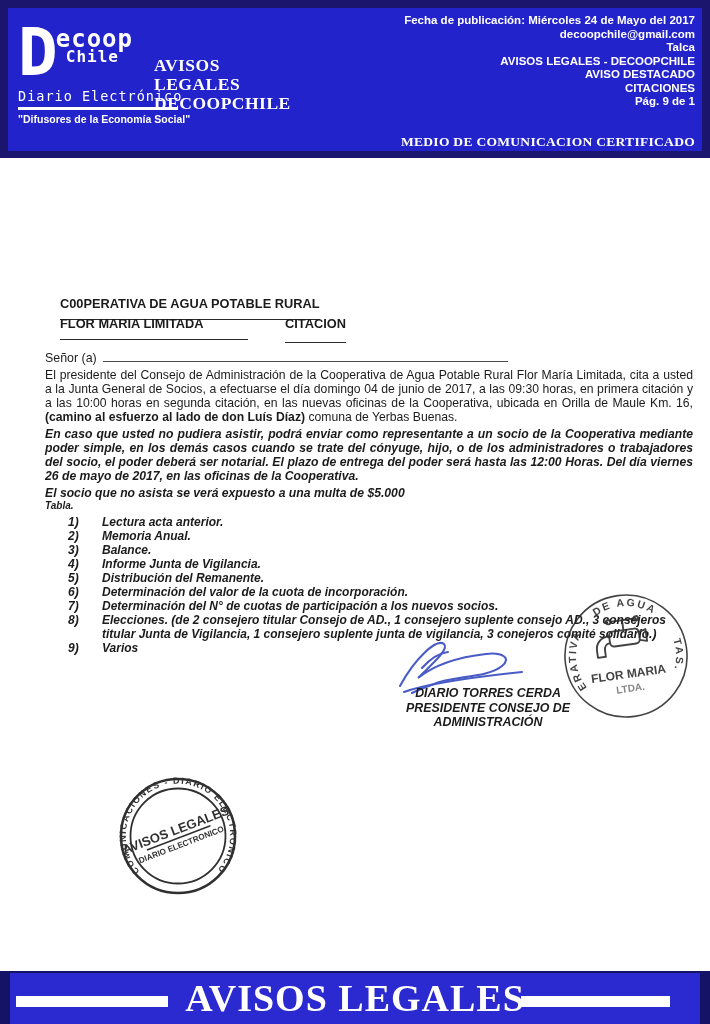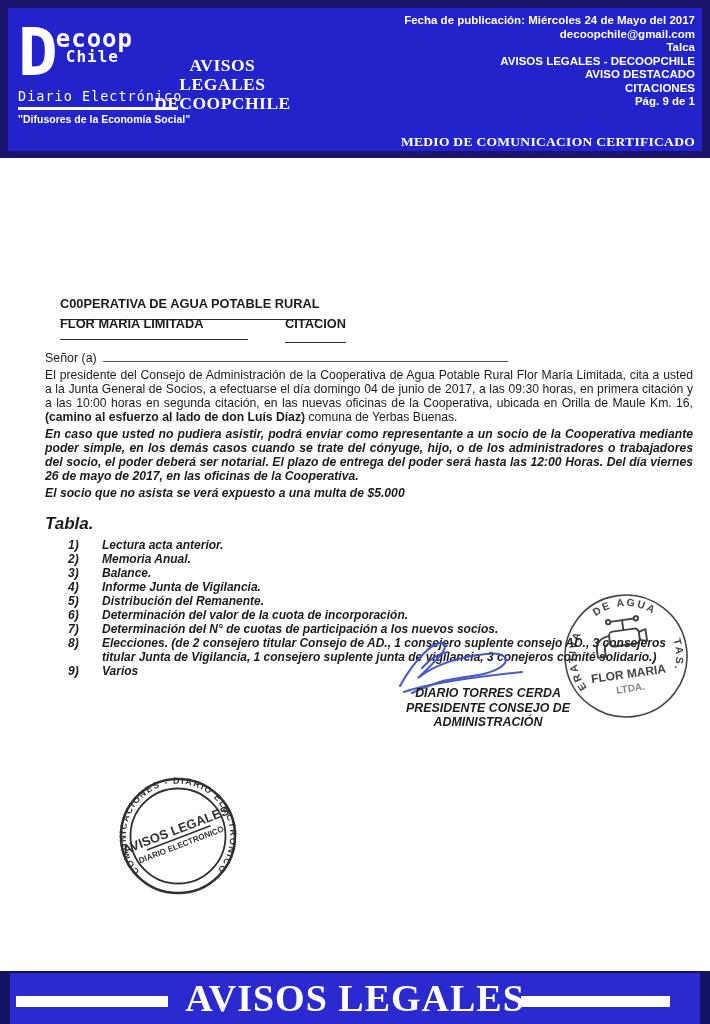--- a/index.html
+++ b/index.html
@@ -12,36 +12,36 @@
   .header-inner{position:absolute;left:8px;right:8px;top:8px;bottom:7px;background:#2323cb;color:#fff;}
   .logo{position:absolute;left:10px;top:12px;width:200px;}
   .logo-word{display:flex;align-items:flex-start;font-family:"DejaVu Sans Mono",monospace;font-weight:bold;line-height:1;}
   .logo-D{font-size:66px;letter-spacing:-2px;}
   .logo-stack{display:flex;flex-direction:column;margin-top:7px;}
   .logo-ecoop{font-size:24px;letter-spacing:1px;}
   .logo-chile{font-size:16px;letter-spacing:1px;margin-left:10px;margin-top:-2px;}
   .logo-sub{font-family:"DejaVu Sans Mono",monospace;font-size:13.5px;letter-spacing:1px;margin-top:2px;white-space:nowrap;}
   .logo-rule{width:160px;height:3px;background:#fff;margin-top:3px;}
   .logo-tagline{font-size:10.5px;font-weight:bold;margin-top:3px;white-space:nowrap;}
-  .brand{position:absolute;left:146px;top:48px;font-family:"Liberation Serif",serif;font-weight:bold;font-size:17.5px;line-height:19px;letter-spacing:.5px;text-align:center;}
+  .brand{position:absolute;left:146px;top:48px;font-family:"Liberation Serif",serif;font-weight:bold;font-size:17.5px;line-height:19px;letter-spacing:.5px;}
   .info{position:absolute;right:7px;top:6px;text-align:right;font-weight:bold;font-size:11.5px;line-height:13.5px;}
   .certified{position:absolute;right:7px;bottom:1px;font-family:"Liberation Serif",serif;font-weight:bold;font-size:13.5px;letter-spacing:.3px;}
   
   .doc{position:absolute;left:45px;top:294px;width:648px;}
   .title-block{margin-left:15px;font-weight:bold;font-size:12.8px;line-height:20px;}
   .u{border-bottom:1.8px solid #2a2a2a;padding-bottom:8px;}
   .title-line2{position:relative;}
   .title-right{position:absolute;left:225px;top:0;}
   .pad-right{padding-right:44px;}
   .salutation{margin-top:16px;font-size:12.4px;}
   .blank-line{display:inline-block;width:405px;border-bottom:1.4px solid #4a4a4a;height:11px;margin-left:6px;}
   .para{margin:3px 0 0 0;font-size:12.2px;line-height:14px;text-align:justify;}
   .bold{font-weight:bold;}
   .bi{font-weight:bold;font-style:italic;}
-  .tabla-label{margin-top:14px;font-weight:bold;font-style:italic;font-size:17px;}
+  .tabla-label{margin-top:0;font-weight:bold;font-style:italic;font-size:10px;}
   .list{margin-top:4px;}
   .li{display:flex;font-weight:bold;font-style:italic;font-size:12px;line-height:14px;margin-left:23px;}
   .li .num{width:24px;flex:0 0 24px;}
   .li .txt{margin-left:10px;width:585px;}
   
   .sig-svg{position:absolute;left:388px;top:632px;}
   .sig-block{position:absolute;left:357px;top:686px;width:262px;text-align:center;font-weight:bold;font-style:italic;font-size:12.4px;line-height:14.5px;}
   
   .stamp-right{position:absolute;left:560px;top:594px;pointer-events:none;}
   .stamp-left{position:absolute;left:116px;top:776px;pointer-events:none;}

